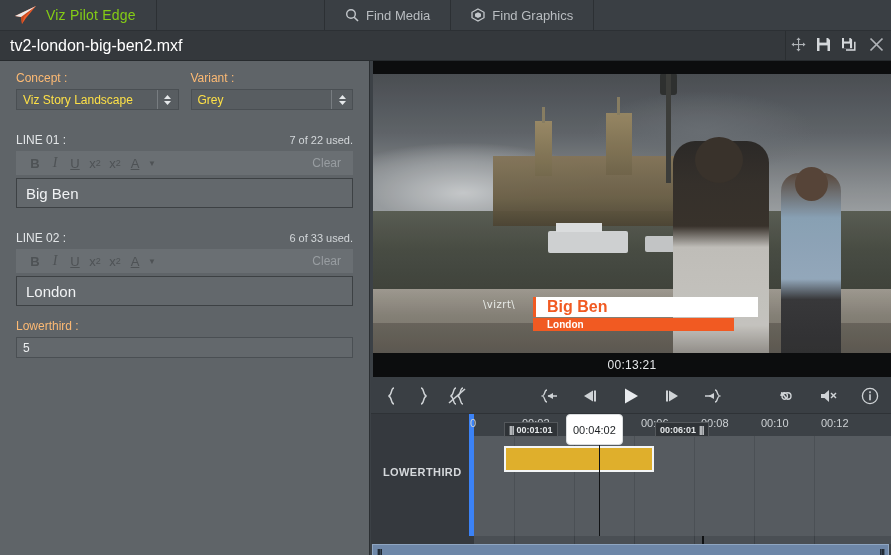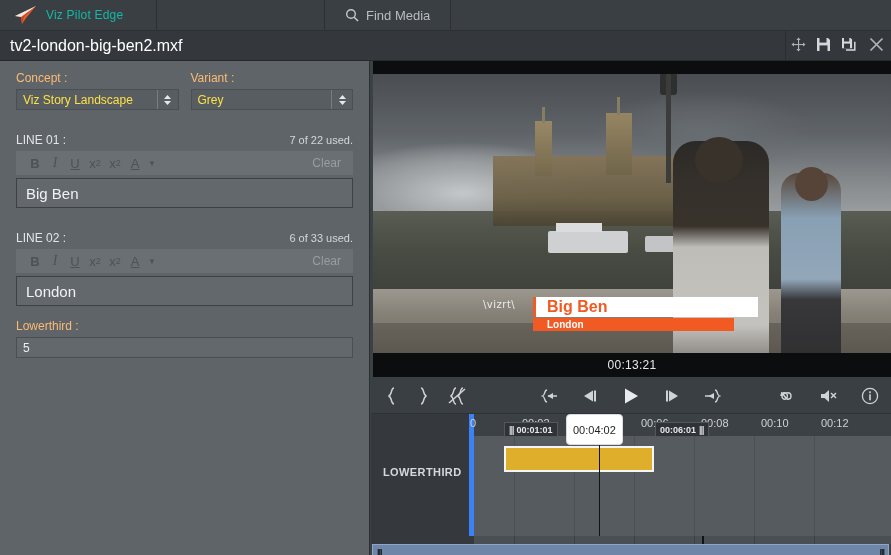--- a/index.html
+++ b/index.html
@@ -19,21 +19,21 @@
     background:#3a3f44;display:flex;align-items:stretch;
     border-bottom:1px solid #2c3034;
     box-sizing:border-box;
   }
   .brand{
     width:157px;display:flex;align-items:center;gap:8px;
     padding-left:12px;box-sizing:border-box;
     border-right:1px solid #2c3034;
   }
   .brand-logo{width:26px;height:20px;display:block;flex:none;}
-  .brand-name{color:#14b8a6;font-size:12px;letter-spacing:.2px;}
+  .brand-name{color:#84cc16;font-size:14px;letter-spacing:.2px;}
   .topspacer{width:167px;border-right:1px solid #2c3034;}
   .topbtn{
     display:flex;align-items:center;justify-content:center;gap:7px;
     padding:0 20px;border-right:1px solid #2c3034;
     color:#b9bdc1;font-size:13px;cursor:default;
   }
   .topbtn svg{display:block;}
   .toptail{flex:1;}
 
   
@@ -293,20 +293,29 @@
     <div class="topbtn">
       <span>
         <svg width="14" height="14" viewBox="0 0 14 14">
           <circle cx="6" cy="6" r="4.3" fill="none" stroke="#c3c7cb" stroke-width="1.4"></circle>
           <line x1="9.2" y1="9.2" x2="13" y2="13" stroke="#c3c7cb" stroke-width="1.6"></line>
         </svg>
       </span>
       <span>Find Media</span>
     </div>
 
+    <div class="topbtn">
+      <span>
+        <svg width="14" height="14" viewBox="0 0 14 14">
+          <polygon points="7,1 13,4.3 13,9.7 7,13 1,9.7 1,4.3" fill="none" stroke="#c3c7cb" stroke-width="1.3"></polygon>
+          <polygon points="7,4.2 10,5.8 10,8.4 7,10 4,8.4 4,5.8" fill="#c3c7cb"></polygon>
+        </svg>
+      </span>
+      <span>Find Graphics</span>
+    </div>
 
     <div class="toptail"></div>
   </div>
 
   <div class="docbar">
     <div class="docname">tv2-london-big-ben2.mxf</div>
     <div class="docspacer"></div>
     <div class="winbtns">
       <div class="winbtn">
         <span>

